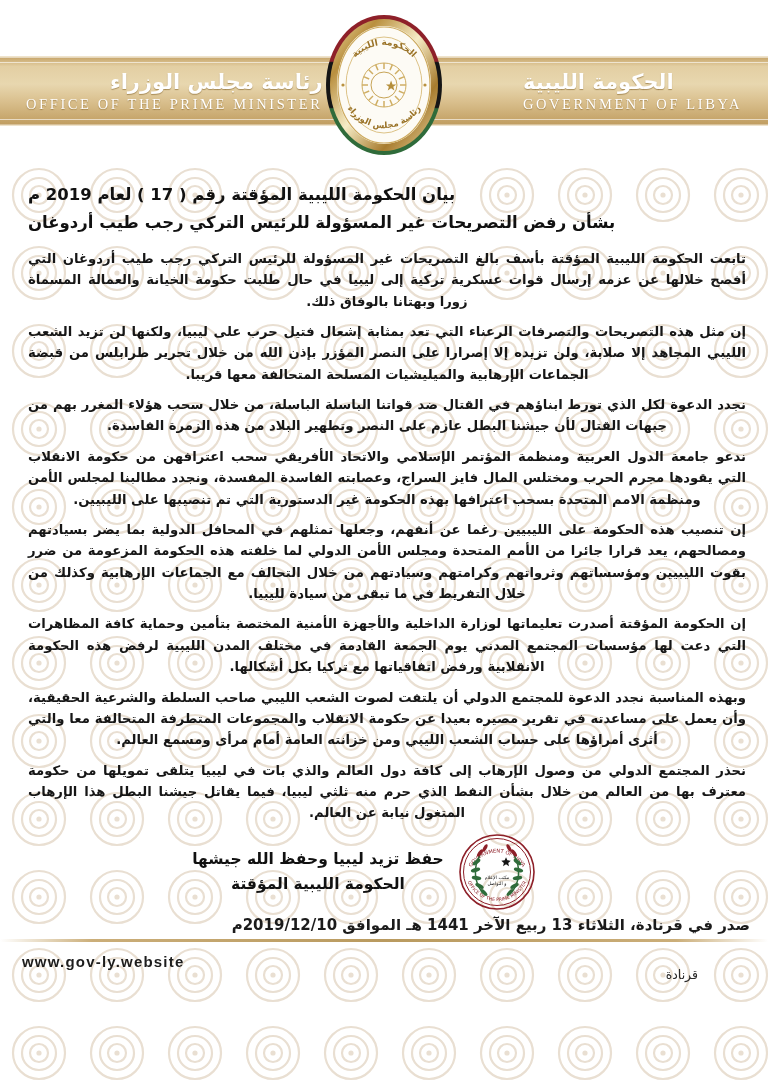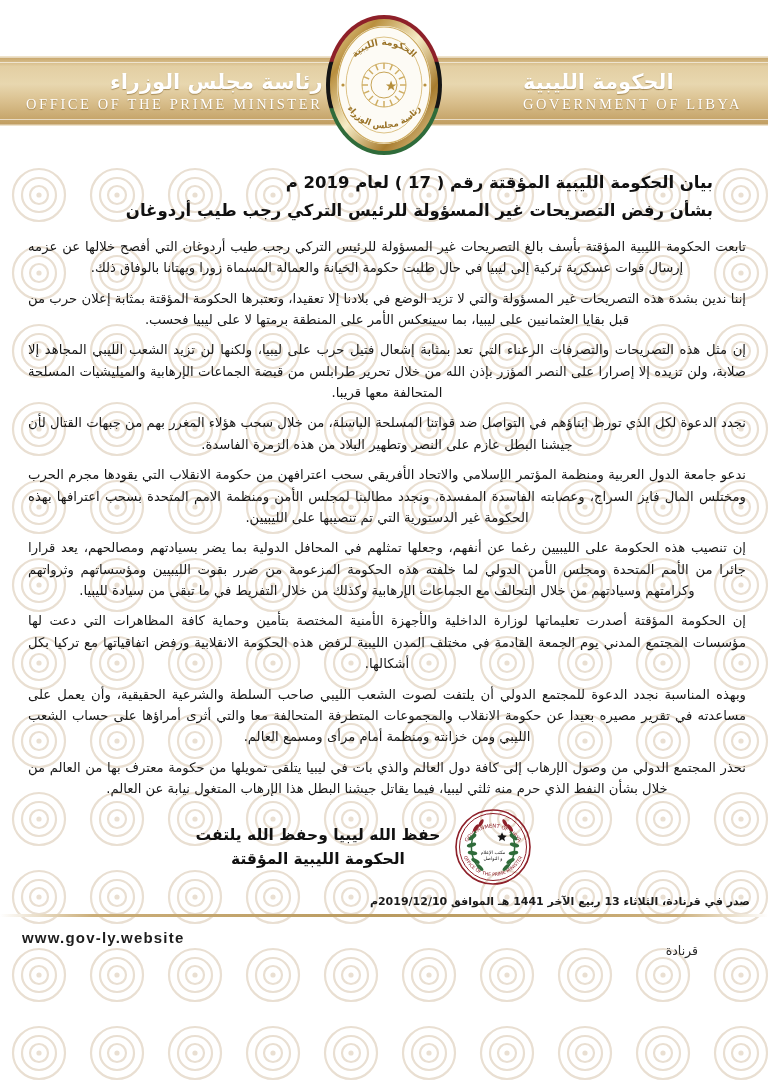--- a/index.html
+++ b/index.html
@@ -100,41 +100,41 @@
     transform: translateX(-50%);
     width: 122px;
     height: 146px;
     z-index: 3;
   }
 
   
   .title-block {
     position: relative;
     z-index: 2;
-    text-align: right;
-    margin-top: 14px;
-    padding: 0 55px;
+    text-align: left;
+    margin-top: 26px;
+    padding: 0 28px;
   }
   .title-line {
     font-size: 16.5px;
     font-weight: bold;
     color: #111111;
     line-height: 1.72;
     letter-spacing: -0.2px;
   }
 
   
   .doc-body {
     position: relative;
     z-index: 2;
     padding: 10px 22px 0 22px;
   }
   .para {
     font-size: 13.2px;
-    font-weight: normal;
+    font-weight: bold;
     color: #161616;
     line-height: 1.62;
     text-align: justify;
     text-align-last: center;
     margin-bottom: 9px;
     letter-spacing: -0.1px;
     margin-left: 6px;
   }
 
   
@@ -156,21 +156,21 @@
     color: #111111;
     line-height: 1.6;
   }
 
   .issue-line {
     position: relative;
     z-index: 2;
     text-align: left;
     padding: 6px 18px 0 0;
     padding-left: 18px;
-    font-size: 11px;
+    font-size: 15px;
     font-weight: bold;
     color: #1b1b1b;
     direction: rtl;
   }
   .issue-wrap {
     position: relative;
     z-index: 2;
     text-align: right;
     padding: 4px 0 0 22px;
   }
@@ -308,27 +308,26 @@
   </div>
 </div>
 
 <div class="title-block">
   <div class="title-line">بيان الحكومة الليبية المؤقتة رقم ( 17 ) لعام 2019 م</div>
   <div class="title-line">بشأن رفض التصريحات غير المسؤولة للرئيس التركي رجب طيب أردوغان</div>
 </div>
 
 <div class="doc-body">
   <p class="para">تابعت الحكومة الليبية المؤقتة بأسف بالغ التصريحات غير المسؤولة للرئيس التركي رجب طيب أردوغان التي أفصح خلالها عن عزمه إرسال قوات عسكرية تركية إلى ليبيا في حال طلبت حكومة الخيانة والعمالة المسماة زورا وبهتانا بالوفاق ذلك.</p>
-  <p class="para">إننا ندين بشدة هذه التصريحات غير المسؤولة والتي لا تزيد الوضع في بلادنا إلا تعقيدا، وتعتبرها الحكومة المؤقتة بمثابة إعلان حرب من قبل بقايا العثمانيين على ليبيا، بما سينعكس الأمر على المنطقة برمتها لا على ليبيا فحسب.</p>
   <p class="para">إن مثل هذه التصريحات والتصرفات الرعناء التي تعد بمثابة إشعال فتيل حرب على ليبيا، ولكنها لن تزيد الشعب الليبي المجاهد إلا صلابة، ولن تزيده إلا إصرارا على النصر المؤزر بإذن الله من خلال تحرير طرابلس من قبضة الجماعات الإرهابية والميليشيات المسلحة المتحالفة معها قريبا.</p>
-  <p class="para">نجدد الدعوة لكل الذي تورط ابناؤهم في التواصل ضد قواتنا المسلحة الباسلة، من خلال سحب هؤلاء المغرر بهم من جبهات القتال لأن جيشنا البطل عازم على النصر وتطهير البلاد من هذه الزمرة الفاسدة.</p>
+  <p class="para">نجدد الدعوة لكل الذي تورط ابناؤهم في القتال ضد قواتنا الباسلة الباسلة، من خلال سحب هؤلاء المغرر بهم من جبهات القتال لأن جيشنا البطل عازم على النصر وتطهير البلاد من هذه الزمرة الفاسدة.</p>
   <p class="para">ندعو جامعة الدول العربية ومنظمة المؤتمر الإسلامي والاتحاد الأفريقي سحب اعترافهن من حكومة الانقلاب التي يقودها مجرم الحرب ومختلس المال فايز السراج، وعصابته الفاسدة المفسدة، ونجدد مطالبنا لمجلس الأمن ومنظمة الامم المتحدة بسحب اعترافها بهذه الحكومة غير الدستورية التي تم تنصيبها على الليبيين.</p>
   <p class="para">إن تنصيب هذه الحكومة على الليبيين رغما عن أنفهم، وجعلها تمثلهم في المحافل الدولية بما يضر بسيادتهم ومصالحهم، يعد قرارا جائرا من الأمم المتحدة ومجلس الأمن الدولي لما خلفته هذه الحكومة المزعومة من ضرر بقوت الليبيين ومؤسساتهم وثرواتهم وكرامتهم وسيادتهم من خلال التحالف مع الجماعات الإرهابية وكذلك من خلال التفريط في ما تبقى من سيادة لليبيا.</p>
   <p class="para">إن الحكومة المؤقتة أصدرت تعليماتها لوزارة الداخلية والأجهزة الأمنية المختصة بتأمين وحماية كافة المظاهرات التي دعت لها مؤسسات المجتمع المدني يوم الجمعة القادمة في مختلف المدن الليبية لرفض هذه الحكومة الانقلابية ورفض اتفاقياتها مع تركيا بكل أشكالها.</p>
-  <p class="para">وبهذه المناسبة نجدد الدعوة للمجتمع الدولي أن يلتفت لصوت الشعب الليبي صاحب السلطة والشرعية الحقيقية، وأن يعمل على مساعدته في تقرير مصيره بعيدا عن حكومة الانقلاب والمجموعات المتطرفة المتحالفة معا والتي أثرى أمراؤها على حساب الشعب الليبي ومن خزانته ومنظمة أمام مرأى ومسمع العالم.</p>
+  <p class="para">وبهذه المناسبة نجدد الدعوة للمجتمع الدولي أن يلتفت لصوت الشعب الليبي صاحب السلطة والشرعية الحقيقية، وأن يعمل على مساعدته في تقرير مصيره بعيدا عن حكومة الانقلاب والمجموعات المتطرفة المتحالفة معا والتي أثرى أمراؤها على حساب الشعب الليبي ومن خزانته العامة أمام مرأى ومسمع العالم.</p>
   <p class="para">نحذر المجتمع الدولي من وصول الإرهاب إلى كافة دول العالم والذي بات في ليبيا يتلقى تمويلها من حكومة معترف بها من العالم من خلال بشأن النفط الذي حرم منه ثلثي ليبيا، فيما يقاتل جيشنا البطل هذا الإرهاب المتغول نيابة عن العالم.</p>
 </div>
 
 <div class="signature">
   <div class="sig-seal">
     <svg viewBox="0 0 78 78" width="78" height="78" xmlns="http://www.w3.org/2000/svg">
       <circle cx="39" cy="39" r="37" fill="none" stroke="#8e2029" stroke-width="1.6"></circle>
       <circle cx="39" cy="39" r="33.5" fill="none" stroke="#8e2029" stroke-width="1"></circle>
 
       <path id="sealTop" d="M10,42 A30,30 0 0 1 68,42" fill="none"></path>
@@ -365,21 +364,21 @@
 
       <g transform="translate(39,28) scale(1.05)">
         <path d="M 3,-8 A 8,8 0 1 0 3,8 A 6.2,6.2 0 1 1 3,-8 Z" fill="#151515"></path>
         <path d="M 8.6,-3.6 L 9.9,-0.6 L 13.1,-0.3 L 10.7,1.8 L 11.4,4.9 L 8.6,3.2 L 5.8,4.9 L 6.5,1.8 L 4.1,-0.3 L 7.3,-0.6 Z" fill="#151515"></path>
       </g>
       <text x="39" y="46" font-size="4.6" fill="#151515" text-anchor="middle" font-family="DejaVu Sans, sans-serif">مكتب الإعلام</text>
       <text x="39" y="52" font-size="4.6" fill="#151515" text-anchor="middle" font-family="DejaVu Sans, sans-serif">و التواصل</text>
     </svg>
   </div>
   <div class="sig-text">
-    <div class="sig-line">حفظ الله ليبيا وحفظ الله يلتفت</div>
+    <div class="sig-line">حفظ تزيد ليبيا وحفظ الله جيشها</div>
     <div class="sig-line">الحكومة الليبية المؤقتة</div>
   </div>
 </div>
 
 <div class="issue-wrap">
   <span class="issue-line">صدر في قرنادة، الثلاثاء 13 ربيع الآخر 1441 هـ الموافق 2019/12/10م</span>
 </div>
 
 <div class="footer-rule"></div>
 

